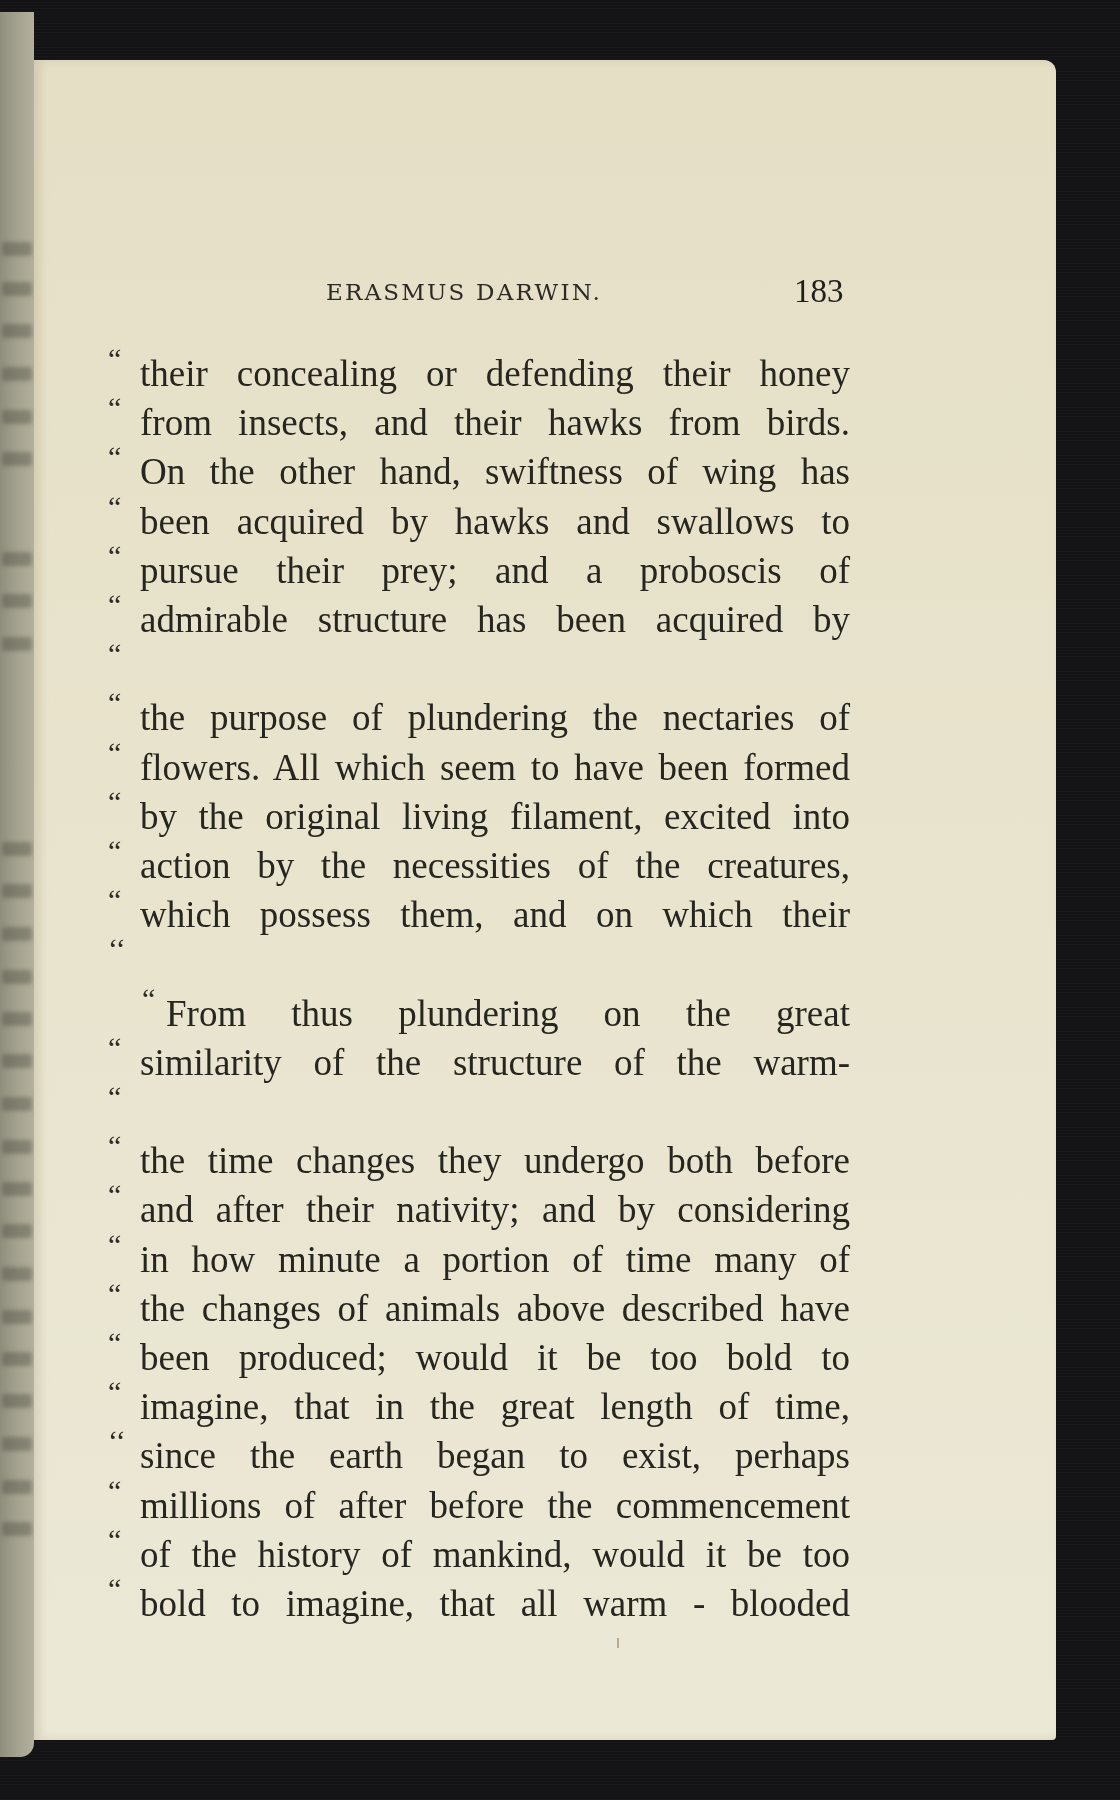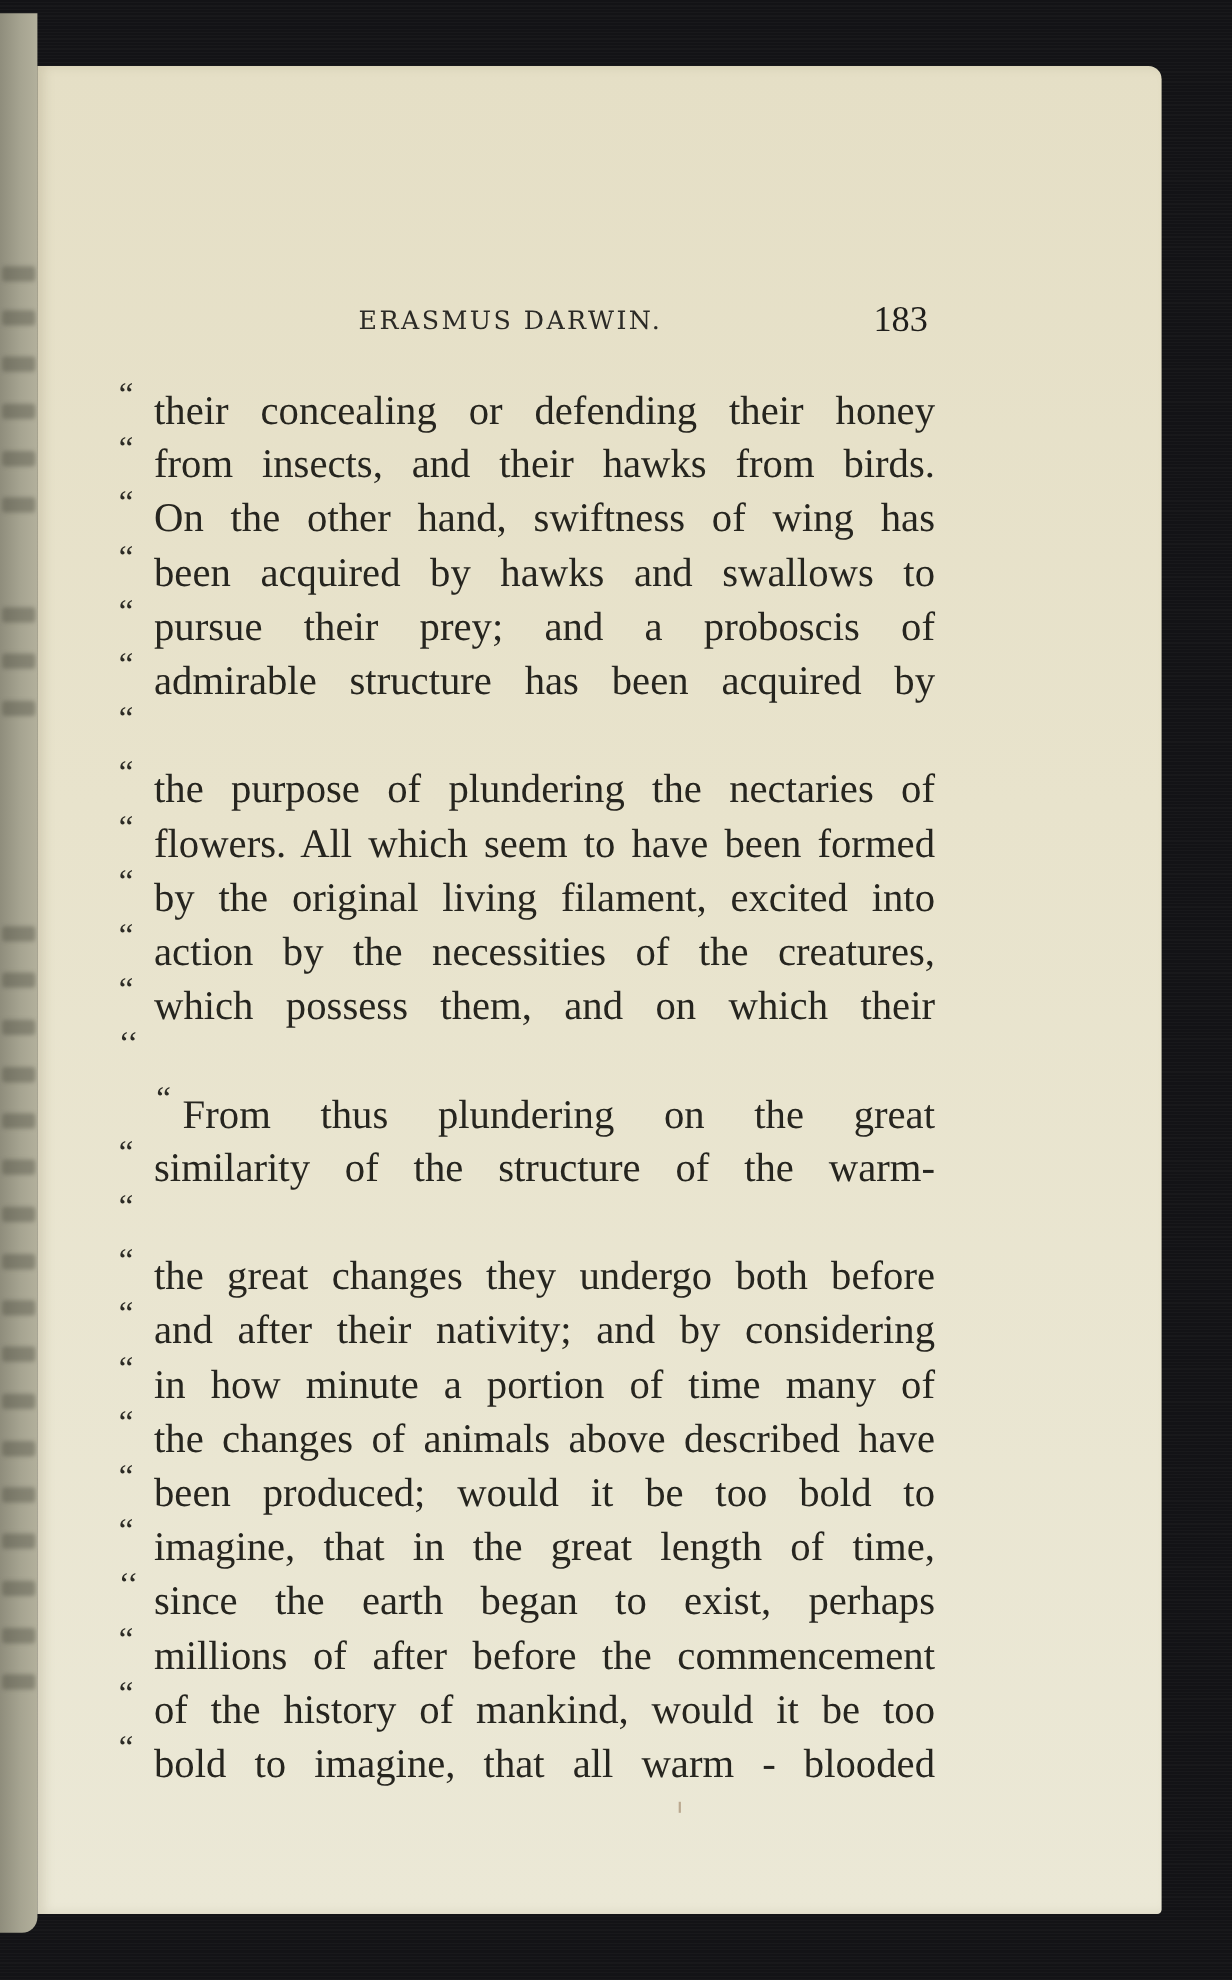--- a/index.html
+++ b/index.html
@@ -171,21 +171,21 @@
       </div>
       <div class="line" style="top: 688.8px;">
         <span class="q">“</span>
         <span class="t">similarity of the structure of the warm-</span>
       </div>
       <div class="line" style="top: 738px;">
         <span class="q">“</span>
       </div>
       <div class="line" style="top: 787.2px;">
         <span class="q">“</span>
-        <span class="t">the great changes they undergo both before</span>
+        <span class="t">the time changes they undergo both before</span>
       </div>
       <div class="line" style="top: 836.4px;">
         <span class="q">“</span>
         <span class="t">and after their nativity; and by considering</span>
       </div>
       <div class="line" style="top: 885.6px;">
         <span class="q">“</span>
         <span class="t">in how minute a portion of time many of</span>
       </div>
       <div class="line" style="top: 934.8px;">

